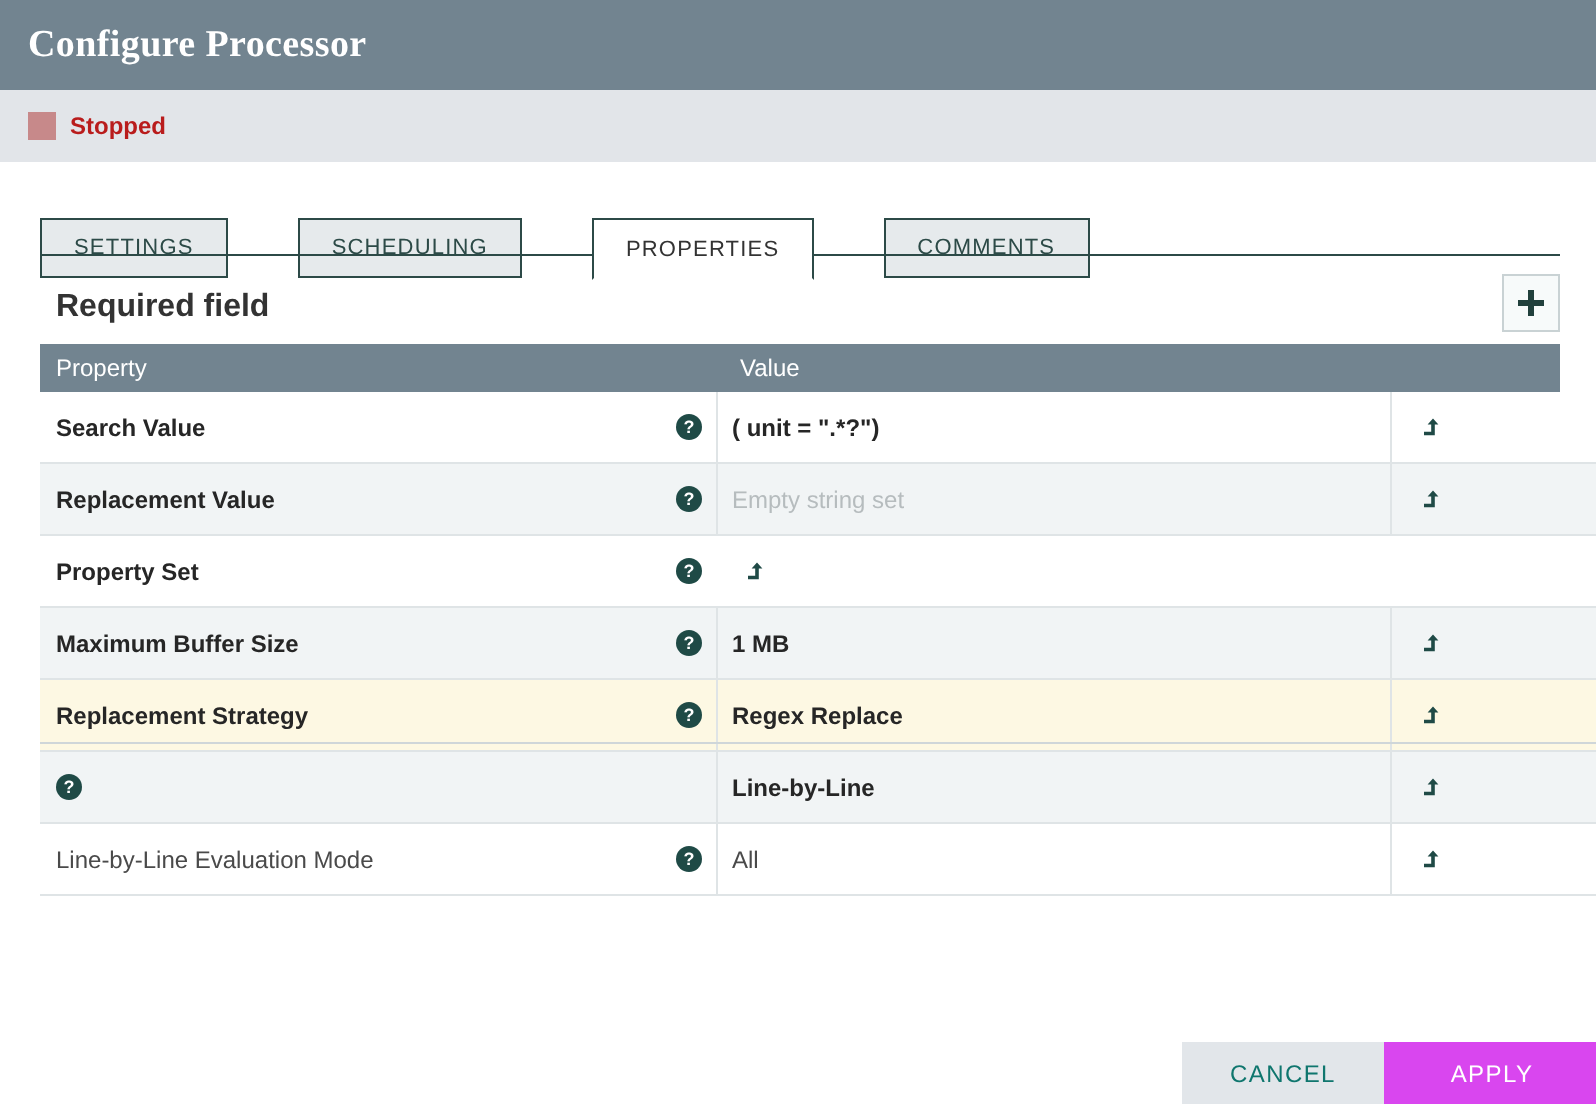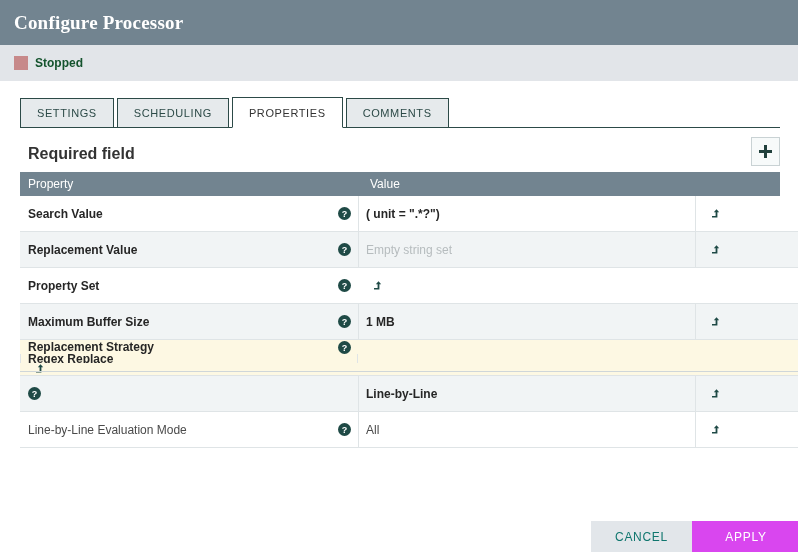--- a/index.html
+++ b/index.html
@@ -47,35 +47,36 @@
     box-sizing: border-box;
   }
   .status-swatch {
     width: 14px; height: 14px;
     background: #c7898a;
     margin-right: 7px;
   }
   .status-label {
     font-size: 12px;
     font-weight: bold;
-    color: #14532d;
+    color: #b91c1c;
   }
 
   
   .tabstrip {
     position: absolute;
     left: 0; top: 81px;
     width: 798px; height: 47px;
   }
   .tabs-inner {
     position: absolute;
-    left: 20px; top: 16px;
+    left: 20px; top: 28px;
     height: 31px;
     display: flex;
-    align-items: center;
+    align-items: flex-start;
+    gap: 32px;
   }
   .tab {
     height: 30px;
     box-sizing: border-box;
     background: #e6eaec;
     border: 1px solid #2c4a47;
     border-bottom: 1px solid #2c4a47;
     display: flex;
     align-items: center;
     justify-content: center;
@@ -152,21 +153,21 @@
     width: 778px;
     height: 36px;
     display: flex;
     align-items: stretch;
     border-bottom: 1px solid #dfe4e6;
     background: #ffffff;
     box-sizing: border-box;
     font-size: 12px;
   }
   .row.alt  { background: #f1f4f5; }
-  .row.high { background: #fdf8e3; flex-direction: column; }
+  .row.high { background: #fdf8e3; }
 
   .cell-prop {
     width: 338px;
     display: flex;
     align-items: center;
     padding-left: 8px;
     box-sizing: border-box;
     border-right: 0;
   }
   .prop-name {

